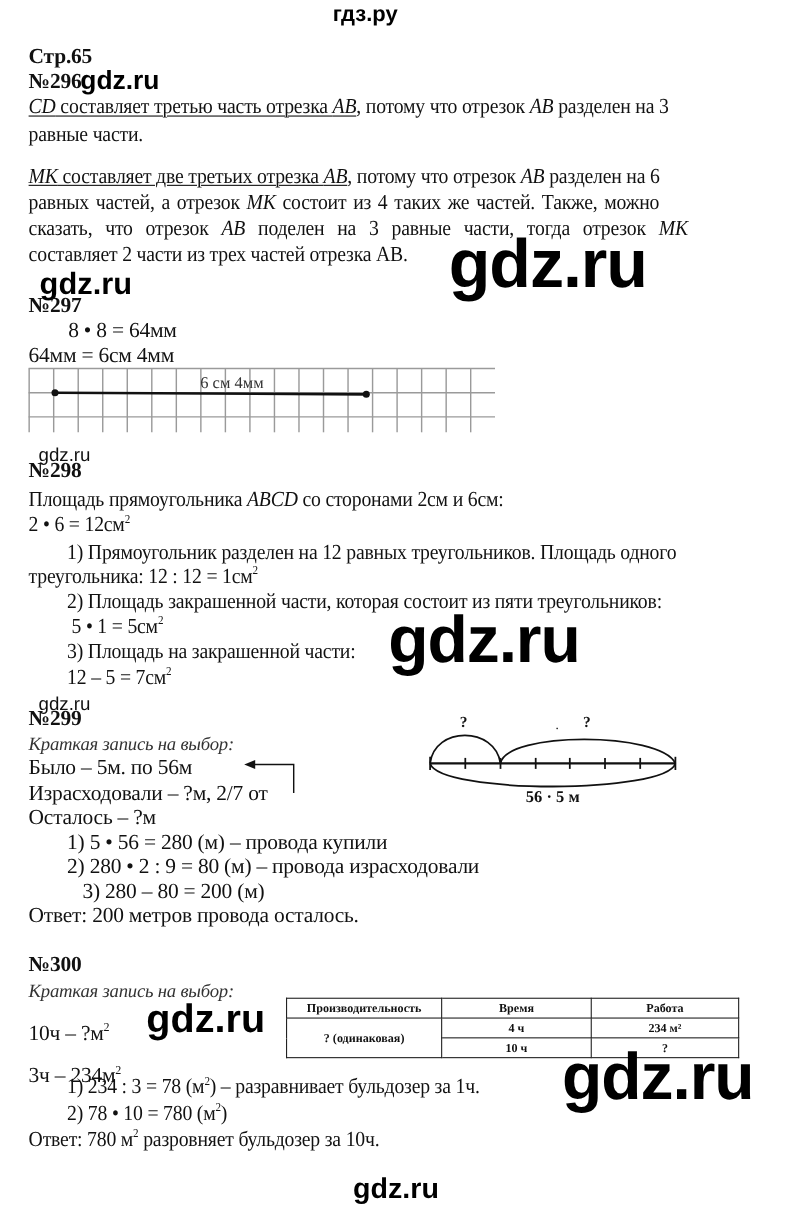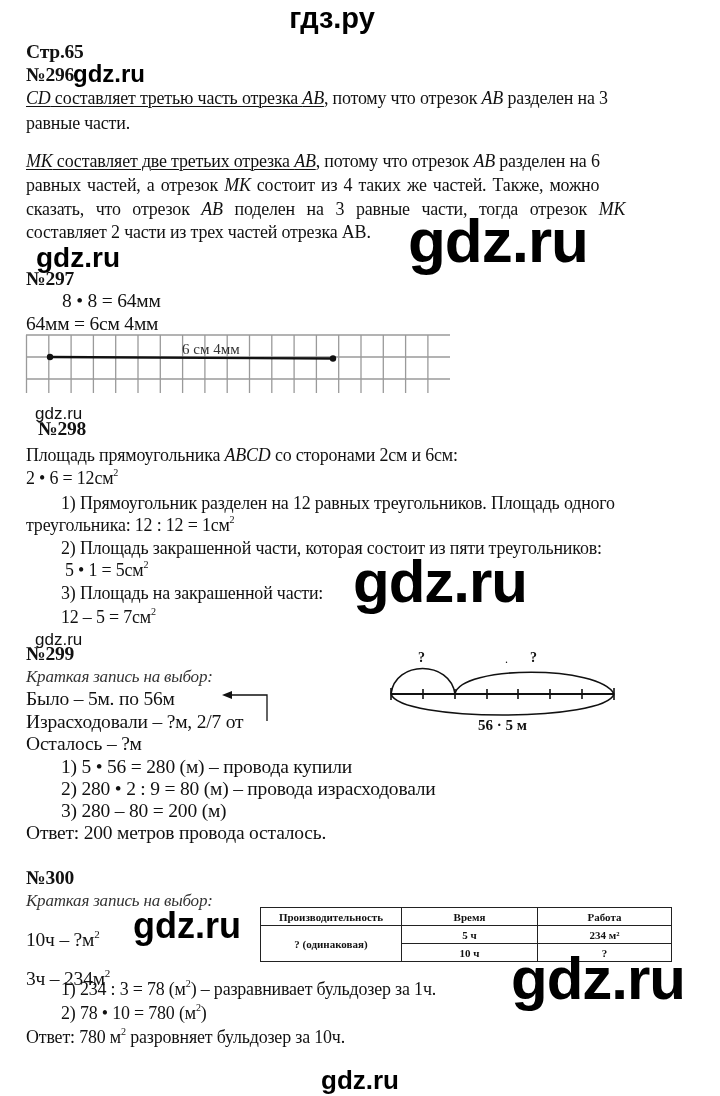--- a/index.html
+++ b/index.html
@@ -9,21 +9,21 @@
       color: #111111;
     }
     .abs { position: absolute; white-space: nowrap; }
     .txt { font-size: 19.5px; line-height: 22px; letter-spacing: -0.2px; transform-origin: 0 0; }
     .cond { transform: scaleX(0.92); }
     .b { font-weight: bold; }
     .i { font-style: italic; }
     .u { text-decoration: underline; text-decoration-thickness: 1px; text-underline-offset: 2px; }
     .wm { font-family: "Liberation Sans", "DejaVu Sans", sans-serif; font-weight: bold; color: #000; }
     sup { font-size: 11px; line-height: 0; vertical-align: 8px; }
-    .header-logo { left: 0; width: 664px; top: 2px; text-align: center; font-size: 29px; }
+    .header-logo { left: 0; width: 664px; top: 2px; text-align: center; font-size: 20px; }
     table.t300 {
       position: absolute; left: 260px; top: 907px; width: 412px; border-collapse: collapse;
       font-family: "Liberation Serif", serif; font-size: 11px; font-weight: bold;
     }
     table.t300 td { border: 1.3px solid #222; text-align: center; padding: 0; height: 17px; }
     svg { position: absolute; left: 0; top: 0; }
   </style>
 </head>
 <body>
 
@@ -103,21 +103,21 @@
 
   <g stroke="#111" stroke-width="1.3" fill="none">
     <polyline points="267,721 267,695 230,695"></polyline>
   </g>
   <polygon points="222,695 232,691 232,699" fill="#111"></polygon>
 </svg>
 
 <div class="abs" style="left:182px;top:341px;font-family:'Liberation Serif',serif;font-size:15px;color:#333;">6 см 4мм</div>
 
 <div class="abs" style="left:35px;top:404px;font-family:'Liberation Sans',sans-serif;font-size:17px;">gdz.ru</div>
-<div class="abs txt b" style="left:38px;top:418px;text-align:center;">№298</div>
+<div class="abs txt b" style="left:26px;top:418px;text-align:center;">№298</div>
 <div class="abs txt cond" style="left:26px;top:444px;">
   <span>Площадь прямоугольника </span><span class="i">ABCD</span><span> со сторонами 2см и 6см:</span>
 </div>
 <div class="abs txt cond" style="left:26px;top:467px;">
   <span>2 • 6 = 12см</span><sup>2</sup>
 </div>
 <div class="abs txt cond" style="left:61px;top:492px;">1) Прямоугольник разделен на 12 равных треугольников. Площадь одного</div>
 <div class="abs txt cond" style="left:26px;top:514px;">
   <span>треугольника: 12 : 12 = 1см</span><sup>2</sup>
 </div>
@@ -138,21 +138,21 @@
 <div class="abs txt" style="left:26px;top:711px;">Израсходовали – ?м, 2/7 от</div>
 <div class="abs txt" style="left:26px;top:733px;">Осталось – ?м</div>
 
 <div class="abs" style="left:418px;top:650px;font-family:'Liberation Serif',serif;font-size:14px;font-weight:bold;">?</div>
 <div class="abs" style="left:505px;top:652px;font-family:'Liberation Serif',serif;font-size:12px;">.</div>
 <div class="abs" style="left:530px;top:650px;font-family:'Liberation Serif',serif;font-size:14px;font-weight:bold;">?</div>
 <div class="abs" style="left:478px;top:717px;font-family:'Liberation Serif',serif;font-size:15px;font-weight:bold;">56 · 5 м</div>
 
 <div class="abs txt" style="left:61px;top:756px;">1) 5 • 56 = 280 (м) – провода купили</div>
 <div class="abs txt" style="left:61px;top:778px;">2) 280 • 2 : 9 = 80 (м) – провода израсходовали</div>
-<div class="abs txt" style="left:61px;top:800px;">3) 280 – 80 = 200 (м)</div>
+<div class="abs txt" style="left:75px;top:800px;">3) 280 – 80 = 200 (м)</div>
 <div class="abs txt" style="left:26px;top:822px;">Ответ: 200 метров провода осталось.</div>
 
 <div class="abs txt b" style="left:26px;top:867px;">№300</div>
 <div class="abs txt i" style="left:26px;top:890px;font-size:17px;color:#333;">Краткая запись на выбор:</div>
 <div class="abs wm" style="left:133px;top:906px;font-size:36px;line-height:40px;">gdz.ru</div>
 <div class="abs txt" style="left:26px;top:968px;">
   <span>3ч – 234м</span><sup>2</sup>
 </div>
 <div class="abs txt" style="left:26px;top:929px;">
   <span>10ч – ?м</span><sup>2</sup>
@@ -160,21 +160,21 @@
 
 <table class="t300">
   <tbody>
       <tr>
     <td style="width:140px;">Производительность</td>
     <td style="width:135px;">Время</td>
     <td>Работа</td>
   </tr>
   <tr>
     <td rowspan="2">? (одинаковая)</td>
-    <td>5 ч</td>
+    <td>4 ч</td>
     <td>234 м²</td>
   </tr>
   <tr>
     <td>10 ч</td>
     <td>?</td>
   </tr>
 </tbody>
   </table>
 
 <div class="abs txt cond" style="left:61px;top:978px;">

